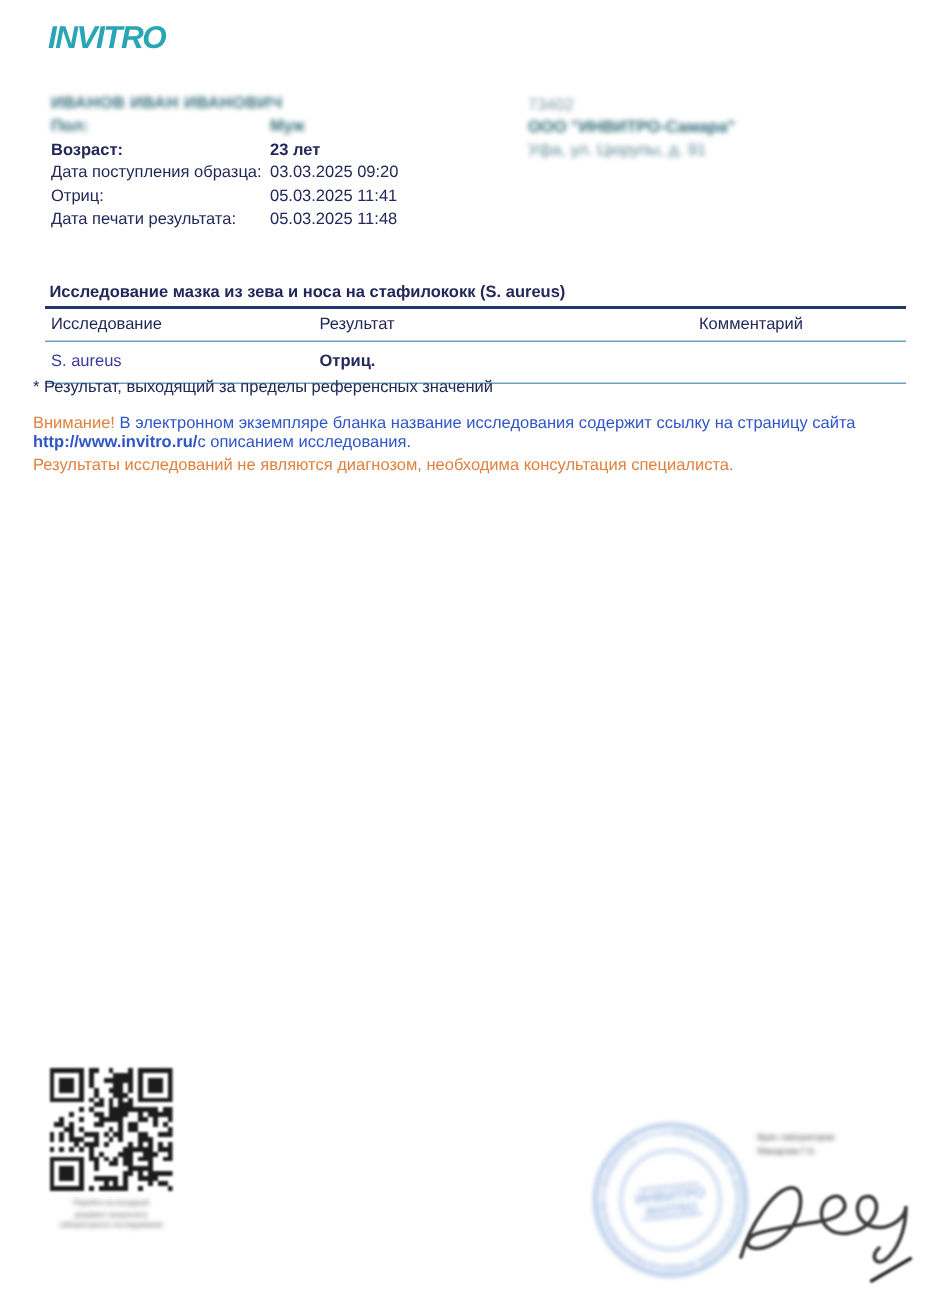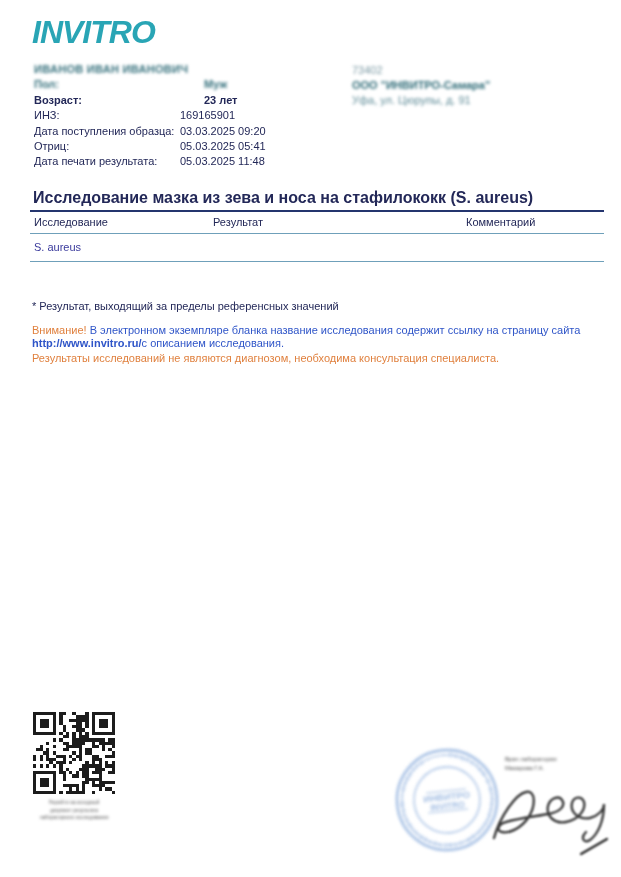--- a/index.html
+++ b/index.html
@@ -5,48 +5,48 @@
   html,body{margin:0;padding:0;background:#fff;}
   .page{
     position:relative;width:621px;height:877px;background:#ffffff;overflow:hidden;
     font-family:"Liberation Sans","DejaVu Sans",sans-serif;
     color:#232858;font-size:11px;
     filter:blur(0.2px);
   }
   
   .logo{
     position:absolute;left:32px;top:14px;
-    font-size:32px;font-weight:800;font-style:italic;
+    font-size:21px;font-weight:800;font-style:italic;
     color:#29a5b5;letter-spacing:-1px;
     filter:blur(0.5px);
   }
   
   .info{position:absolute;left:34px;top:63px;width:300px;}
   .info-row{display:flex;height:15.4px;align-items:baseline;}
   .info-label{width:146px;flex:0 0 146px;}
   .name-row{font-weight:bold;color:#35707c;letter-spacing:.3px;filter:blur(1.8px);}
   .censored{color:#35707c;filter:blur(1.8px);}
-  .bold{font-weight:bold;gap:24px;}
+  .bold{font-weight:bold;}
   
   .clinic{position:absolute;left:352px;top:63px;width:230px;line-height:15px;filter:blur(1.8px);}
   .clinic-code{color:#7c9aa4;}
   .clinic-org{color:#2e6b77;font-weight:bold;}
   .clinic-addr{color:#5d8a96;}
   
   .tbl{position:absolute;left:30px;top:189px;width:574px;}
-  .tbl-title{font-size:16px;font-weight:bold;padding:0 0 3px 3px;border-bottom:2px solid #24356e;}
+  .tbl-title{font-size:11px;font-weight:bold;padding:0 0 3px 3px;border-bottom:2px solid #24356e;}
   .tbl-head{display:flex;padding:4px 0 5px 4px;border-bottom:1.5px solid #6fa0ba;justify-content:flex-end;}
   .tbl-row{display:flex;padding:7px 0 8px 4px;border-bottom:1.5px solid #6fa0ba;}
   .c1{width:179px;flex:0 0 179px;}
   .c2{width:253px;flex:0 0 253px;}
   .c3{flex:1;}
   .test-name{color:#3a3a9c;}
   .result-val{font-weight:bold;}
   
-  .note{position:absolute;left:32px;width:566px;line-height:13px;margin-top:48px;}
+  .note{position:absolute;left:22px;width:566px;line-height:13px;}
   .note-ref{top:252px;}
   .note-warn{top:276px;color:#2f55c8;}
   .warn-label{color:#e0813f;}
   .warn-link{color:#2f55c8;font-weight:bold;text-decoration:none;}
   .note-disc{top:304px;color:#e0813f;}
   
   .qr-wrap{position:absolute;left:33px;top:712px;width:82px;height:82px;filter:blur(0.6px);}
   .qr-wrap svg{width:82px;height:82px;display:block;}
   .qr-caption{
     position:absolute;left:22px;top:799px;width:104px;text-align:center;
@@ -71,30 +71,26 @@
     <div class="info-row name-row">ИВАНОВ ИВАН ИВАНОВИЧ</div>
     <div class="info-row censored bold">
       <span class="info-label">Пол:</span>
       <span>Муж</span>
     </div>
     <div class="info-row bold">
       <span class="info-label">Возраст:</span>
       <span>23 лет</span>
     </div>
     <div class="info-row">
-      <span class="info-label">ИНЗ:</span>
-      <span>169165901</span>
-    </div>
-    <div class="info-row">
       <span class="info-label">Дата поступления образца:</span>
       <span>03.03.2025 09:20</span>
     </div>
     <div class="info-row">
       <span class="info-label">Отриц:</span>
-      <span>05.03.2025 05:41</span>
+      <span>05.03.2025 11:41</span>
     </div>
     <div class="info-row">
       <span class="info-label">Дата печати результата:</span>
       <span>05.03.2025 11:48</span>
     </div>
   </div>
 
   <div class="clinic">
     <div class="clinic-code">73402</div>
     <div class="clinic-org">ООО "ИНВИТРО-Самара"</div>
@@ -103,20 +99,21 @@
 
   <div class="tbl">
     <div class="tbl-title">Исследование мазка из зева и носа на стафилококк (S. aureus)</div>
     <div class="tbl-head">
       <span class="c1">Исследование</span>
       <span class="c2">Результат</span>
       <span class="c3">Комментарий</span>
     </div>
     <div class="tbl-row">
       <span class="c1 test-name">S. aureus</span>
+      <span class="c2 result-val">Отриц.</span>
       <span class="c3"></span>
     </div>
   </div>
 
   <div class="note note-ref">* Результат, выходящий за пределы референсных значений</div>
 
   <div class="note note-disc">Результаты исследований не являются диагнозом, необходима консультация специалиста.</div>
 
   <div class="note note-warn">
     <span class="warn-label">Внимание!</span><span> В электронном экземпляре бланка название исследования содержит ссылку на страницу сайта</span><br>

